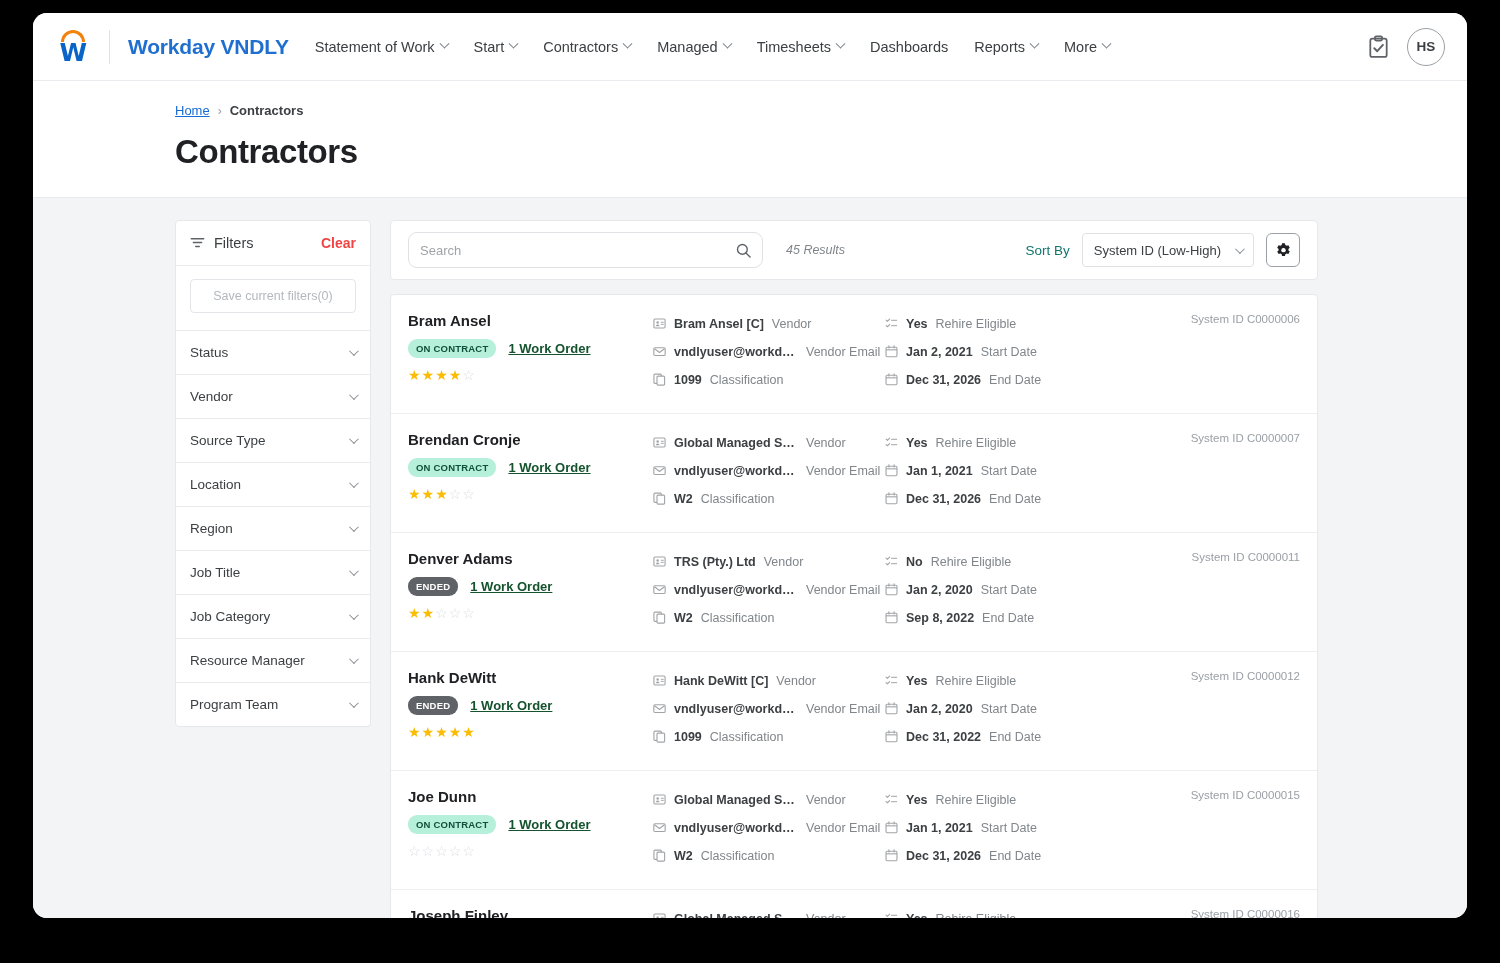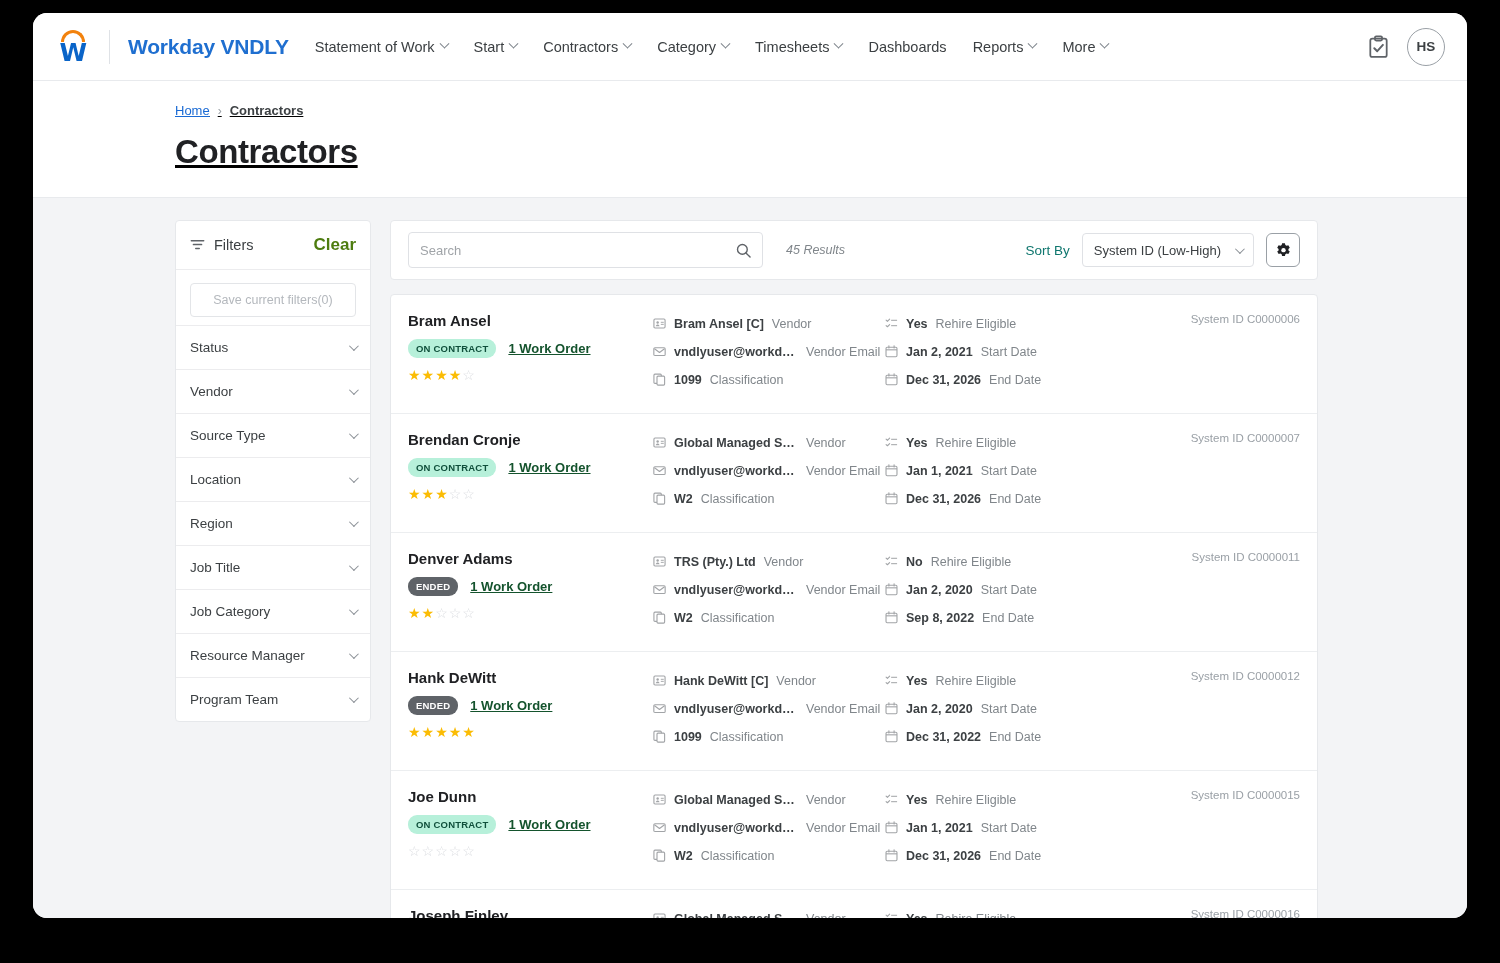--- a/index.html
+++ b/index.html
@@ -64,40 +64,40 @@
   .nav-right { margin-left: auto; display: flex; align-items: center; gap: 18px; }
   .clip-icon { width: 21px; height: 24px; display: block; }
   .avatar {
     width: 38px; height: 38px; border-radius: 50%;
     border: 1.6px solid #9aa0a6; background: #fff;
     display: flex; align-items: center; justify-content: center;
     font-size: 13.5px; font-weight: 700; color: #3c4043;
   }
 
   
-  #pagehead { background: #fff; padding: 22px 0 26px 142px; border-bottom: 1px solid #e8eaed; text-decoration: underline; }
+  #pagehead { background: #fff; padding: 22px 0 26px 142px; border-bottom: 1px solid #e8eaed; }
   .breadcrumb { display: flex; align-items: center; gap: 8px; font-size: 13px; }
   .bc-link { color: #1a6ad4; text-decoration: underline; cursor: pointer; }
   .bc-sep { color: #9aa0a6; font-size: 12px; }
   .bc-cur { color: #3c4043; font-weight: 600; }
   .page-title { font-size: 33px; font-weight: 700; color: #202124; margin-top: 15px; letter-spacing: -0.4px; }
 
   
   #body { background: #f3f4f6; height: 722px; padding: 22px 0 0 142px; display: flex; gap: 19px; }
 
   
   .filters-card { width: 196px; background: #fff; border: 1px solid #e6e8eb; border-radius: 4px; height: fit-content; }
   .filters-head {
     display: flex; align-items: center; padding: 14px 14px;
     border-bottom: 1px solid #ececee;
   }
   .funnel { width: 15px; height: 12px; margin-right: 9px; }
   .filters-title { font-size: 14.5px; color: #3c4043; font-weight: 400; }
-  .clear-link { margin-left: auto; font-size: 17px; color: #4d7c0f; font-weight: 700; cursor: pointer; }
-  .save-zone { padding: 13px 14px 8px; border-bottom: 1px solid #ececee; }
+  .clear-link { margin-left: auto; font-size: 14px; color: #ef4444; font-weight: 700; cursor: pointer; }
+  .save-zone { padding: 13px 14px 17px; border-bottom: 1px solid #ececee; }
   .save-btn {
     width: 100%; padding: 9px 0; text-align: center;
     border: 1px solid #e3e5e8; border-radius: 4px; background: #fff;
     font-size: 12.5px; color: #b4b8bd; font-family: inherit; cursor: default;
   }
   .filter-row {
     display: flex; align-items: center; justify-content: space-between;
     padding: 14px 14px; border-bottom: 1px solid #ececee;
     font-size: 13.5px; color: #3c4043; cursor: pointer;
   }
@@ -108,21 +108,21 @@
     transform: rotate(45deg) translateY(-2px);
   }
 
   
   .results-col { width: 928px; }
   .toolbar {
     background: #fff; border: 1px solid #e6e8eb; border-radius: 4px;
     height: 60px; display: flex; align-items: center; padding: 0 17px; margin-bottom: 14px;
   }
   .search-box {
-    width: 355px; height: 36px; border: 1px solid #dfe1e5; border-radius: 4px;
+    width: 355px; height: 36px; border: 1px solid #dfe1e5; border-radius: 9px;
     display: flex; align-items: center; padding: 0 11px; gap: 8px;
   }
   .search-box input {
     flex: 1; border: none; outline: none; font-size: 13px; color: #3c4043;
     font-family: inherit; background: transparent;
   }
   .search-box input::placeholder { color: #a0a4a8; }
   .results-count { margin-left: 23px; font-size: 12.5px; color: #80868b; font-style: italic; }
   .sortwrap { margin-left: auto; display: flex; align-items: center; gap: 12px; }
   .sort-label { font-size: 13.5px; color: #0f766e; }
@@ -194,21 +194,21 @@
       </div>
       <div class="nav-item">
         <span>Start</span>
         <span class="chev"></span>
       </div>
       <div class="nav-item">
         <span>Contractors</span>
         <span class="chev"></span>
       </div>
       <div class="nav-item">
-        <span>Category</span>
+        <span>Managed</span>
         <span class="chev"></span>
       </div>
       <div class="nav-item">
         <span>Timesheets</span>
         <span class="chev"></span>
       </div>
       <div class="nav-item">
         <span>Dashboards</span>
       </div>
       <div class="nav-item">

